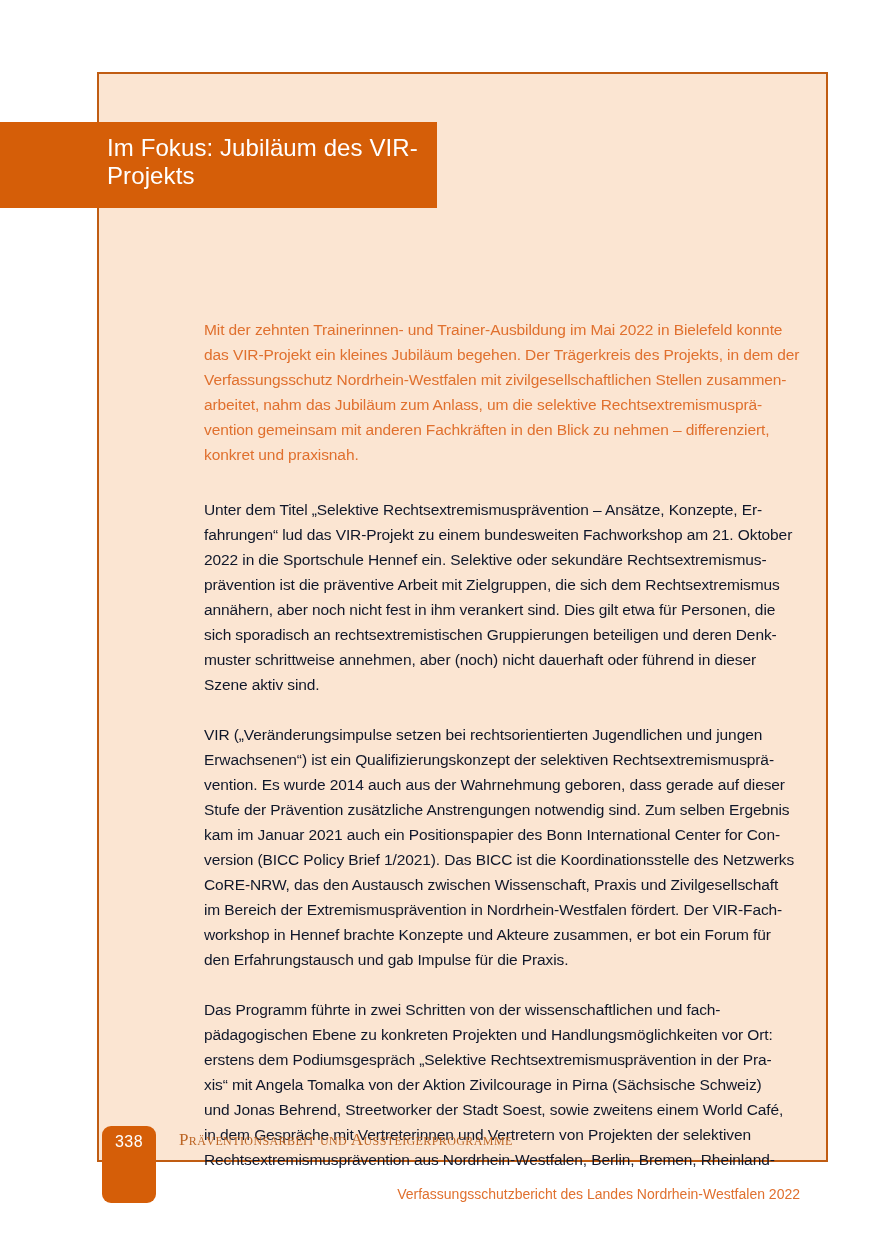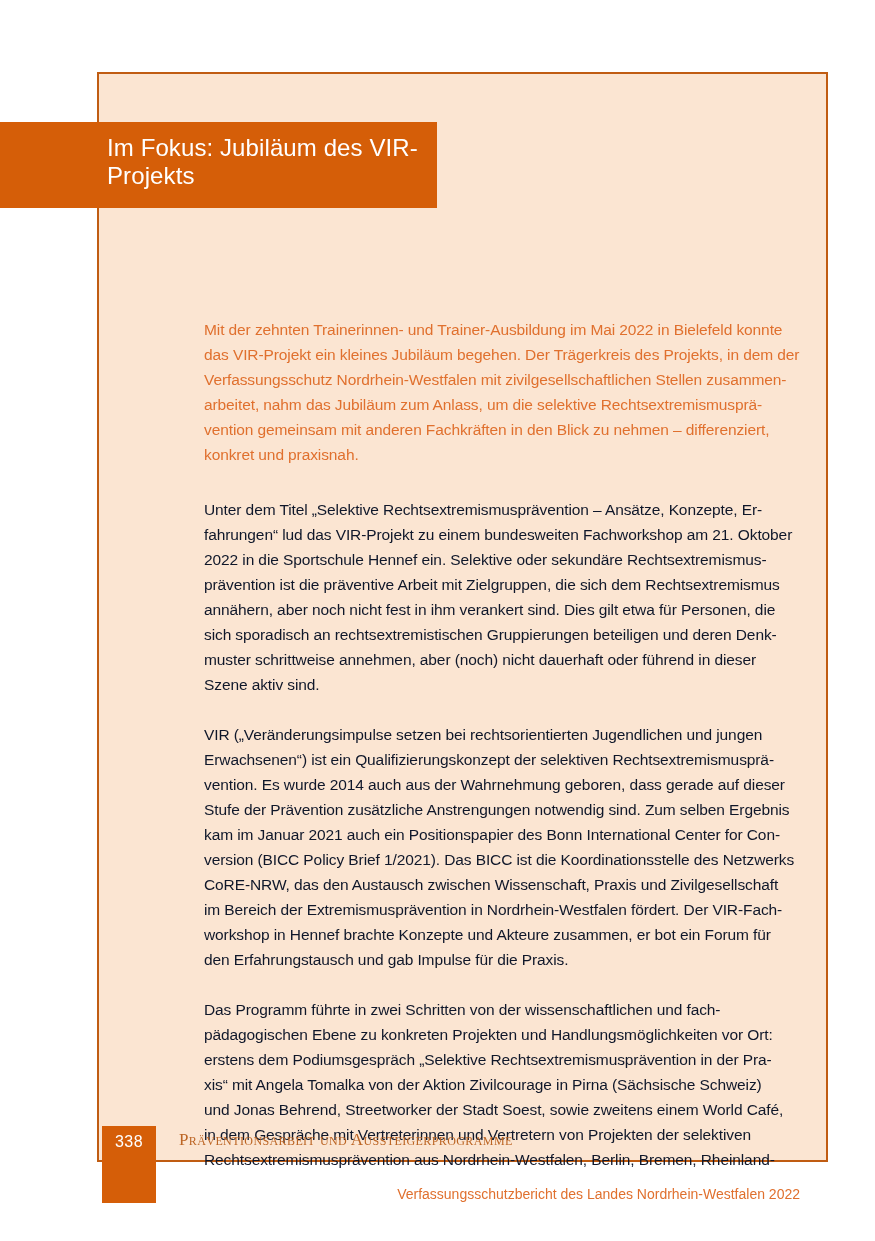--- a/index.html
+++ b/index.html
@@ -67,20 +67,21 @@
   
   .pagenum-box {
     position: absolute;
     left: 102px;
     top: 1126px;
     width: 54px;
     height: 77px;
     background: #d55e08;
     text-align: center;
     padding-top: 7px;
+    border-radius: 9px;
   }
   .pagenum-box span {
     color: #ffffff;
     font-size: 16px;
     letter-spacing: 0.5px;
   }
   .section-title {
     position: absolute;
     left: 179px;
     top: 1130px;

